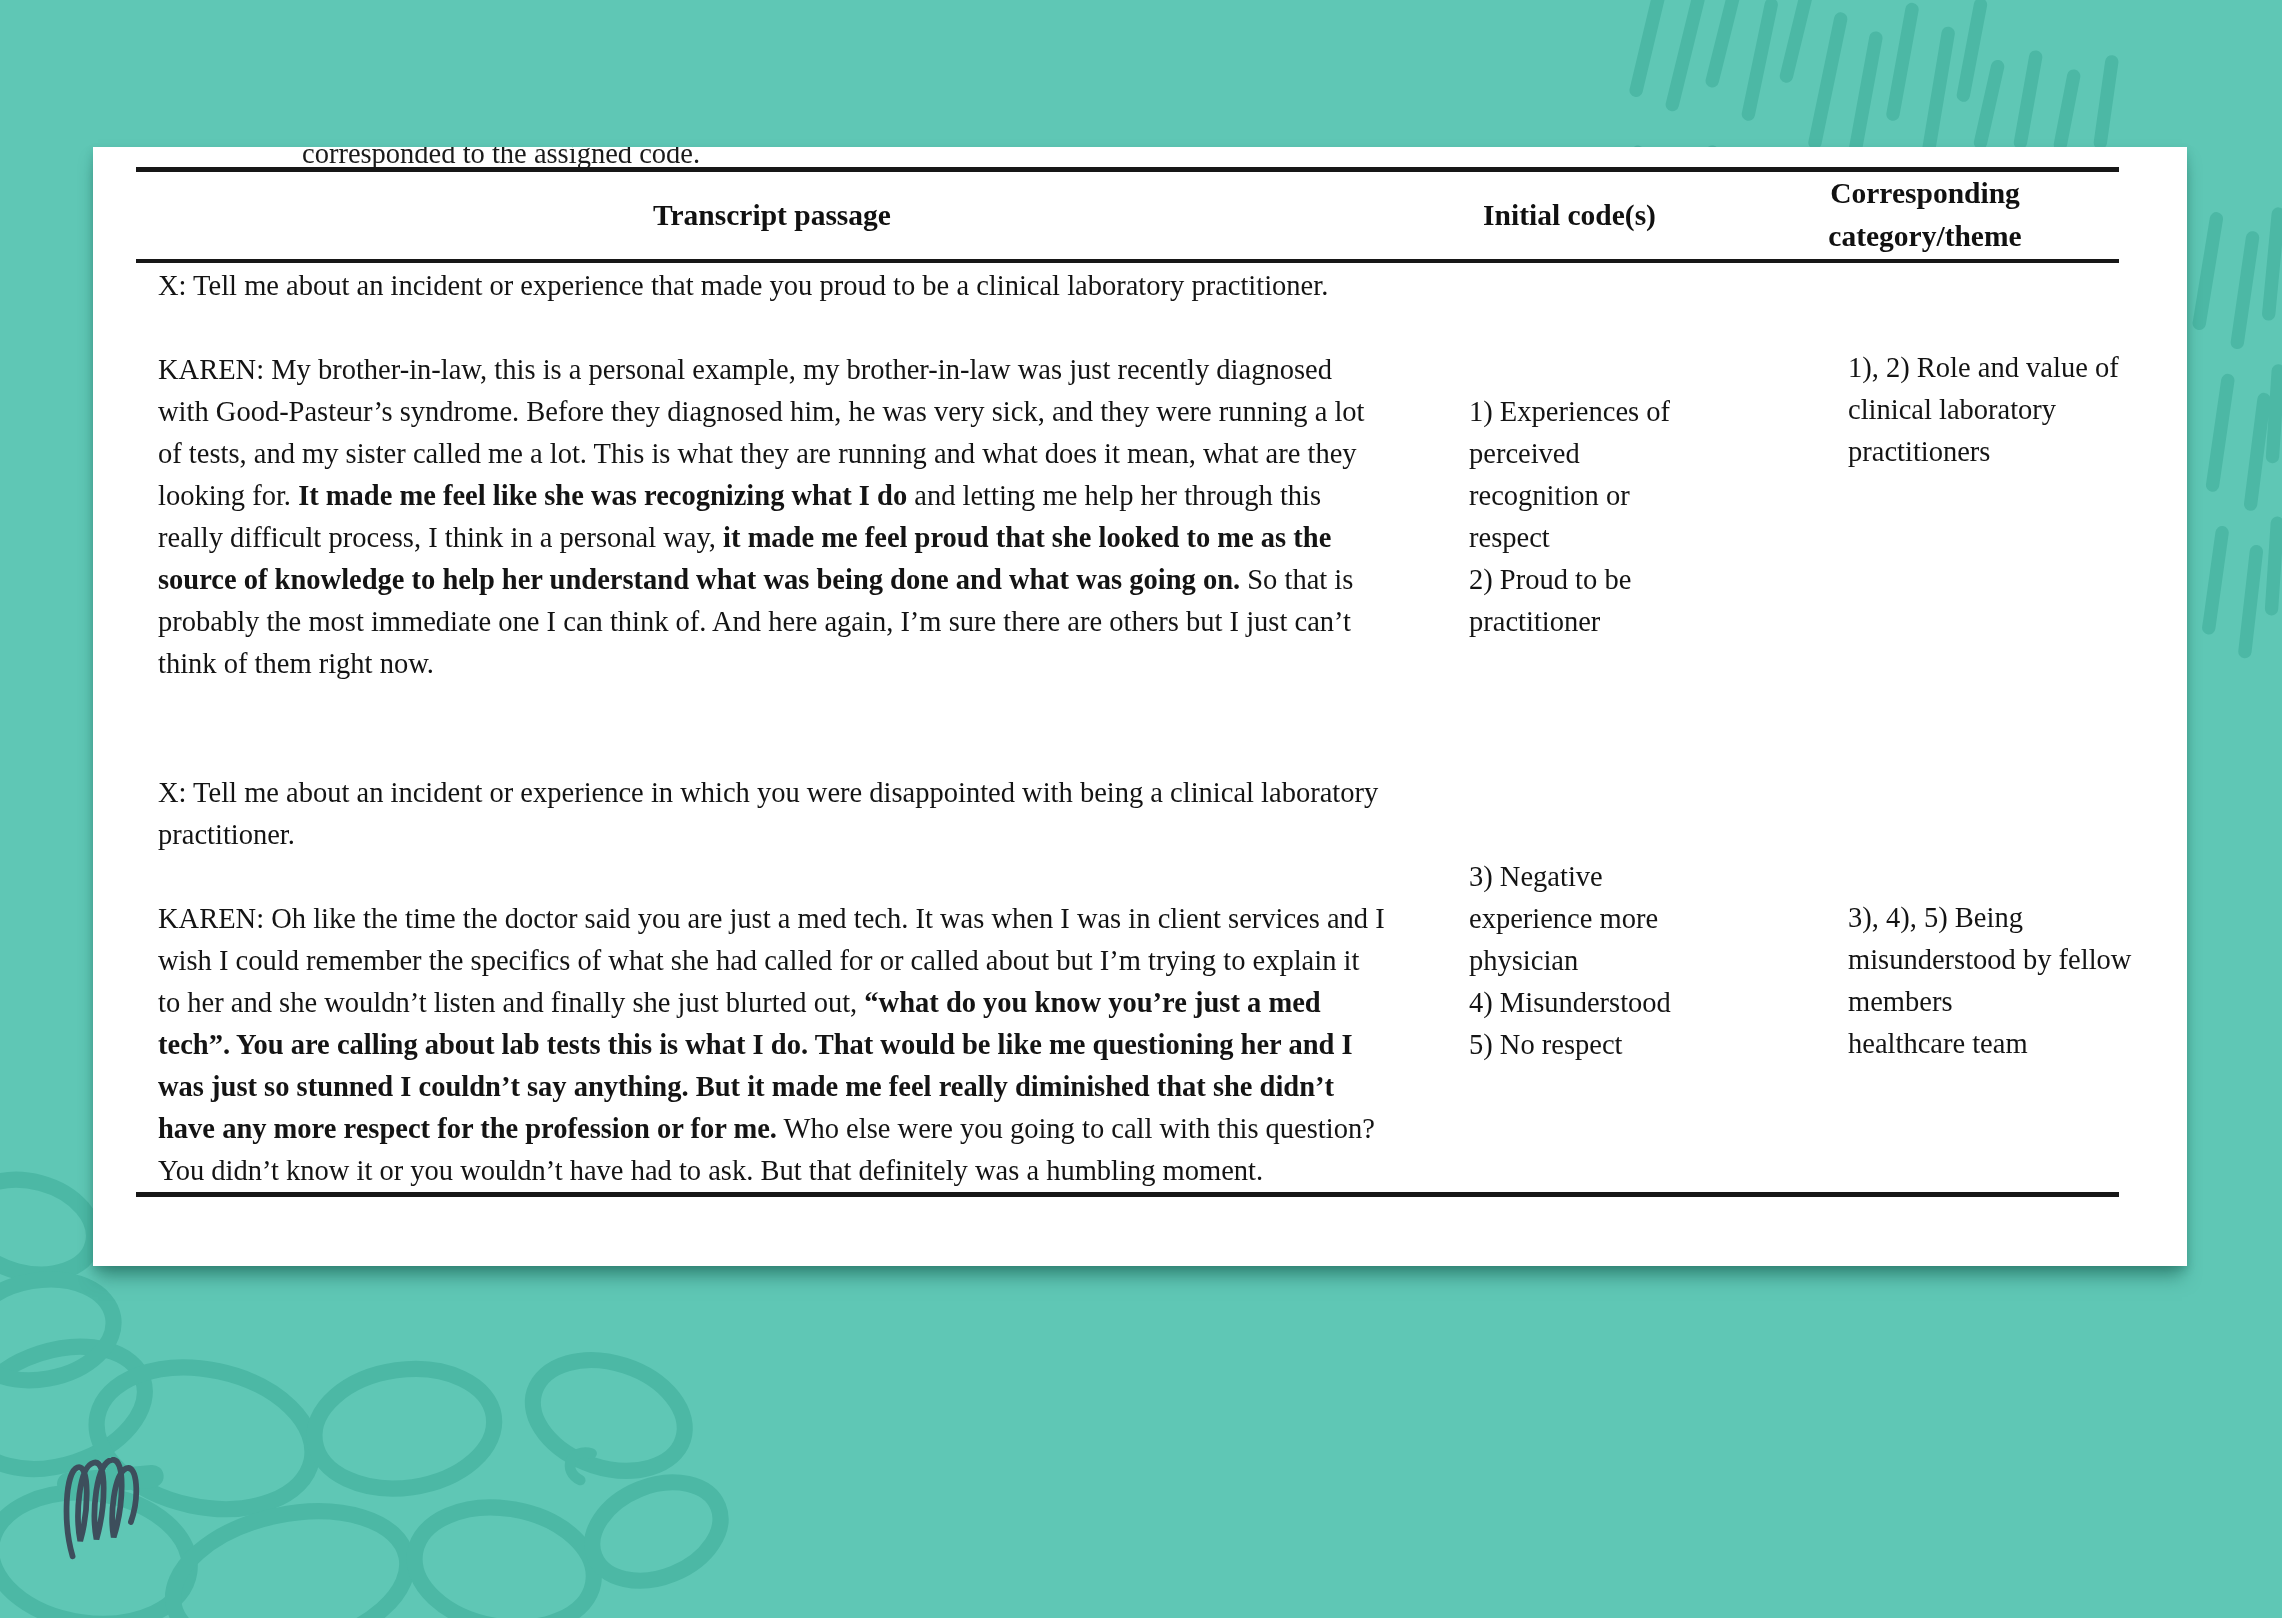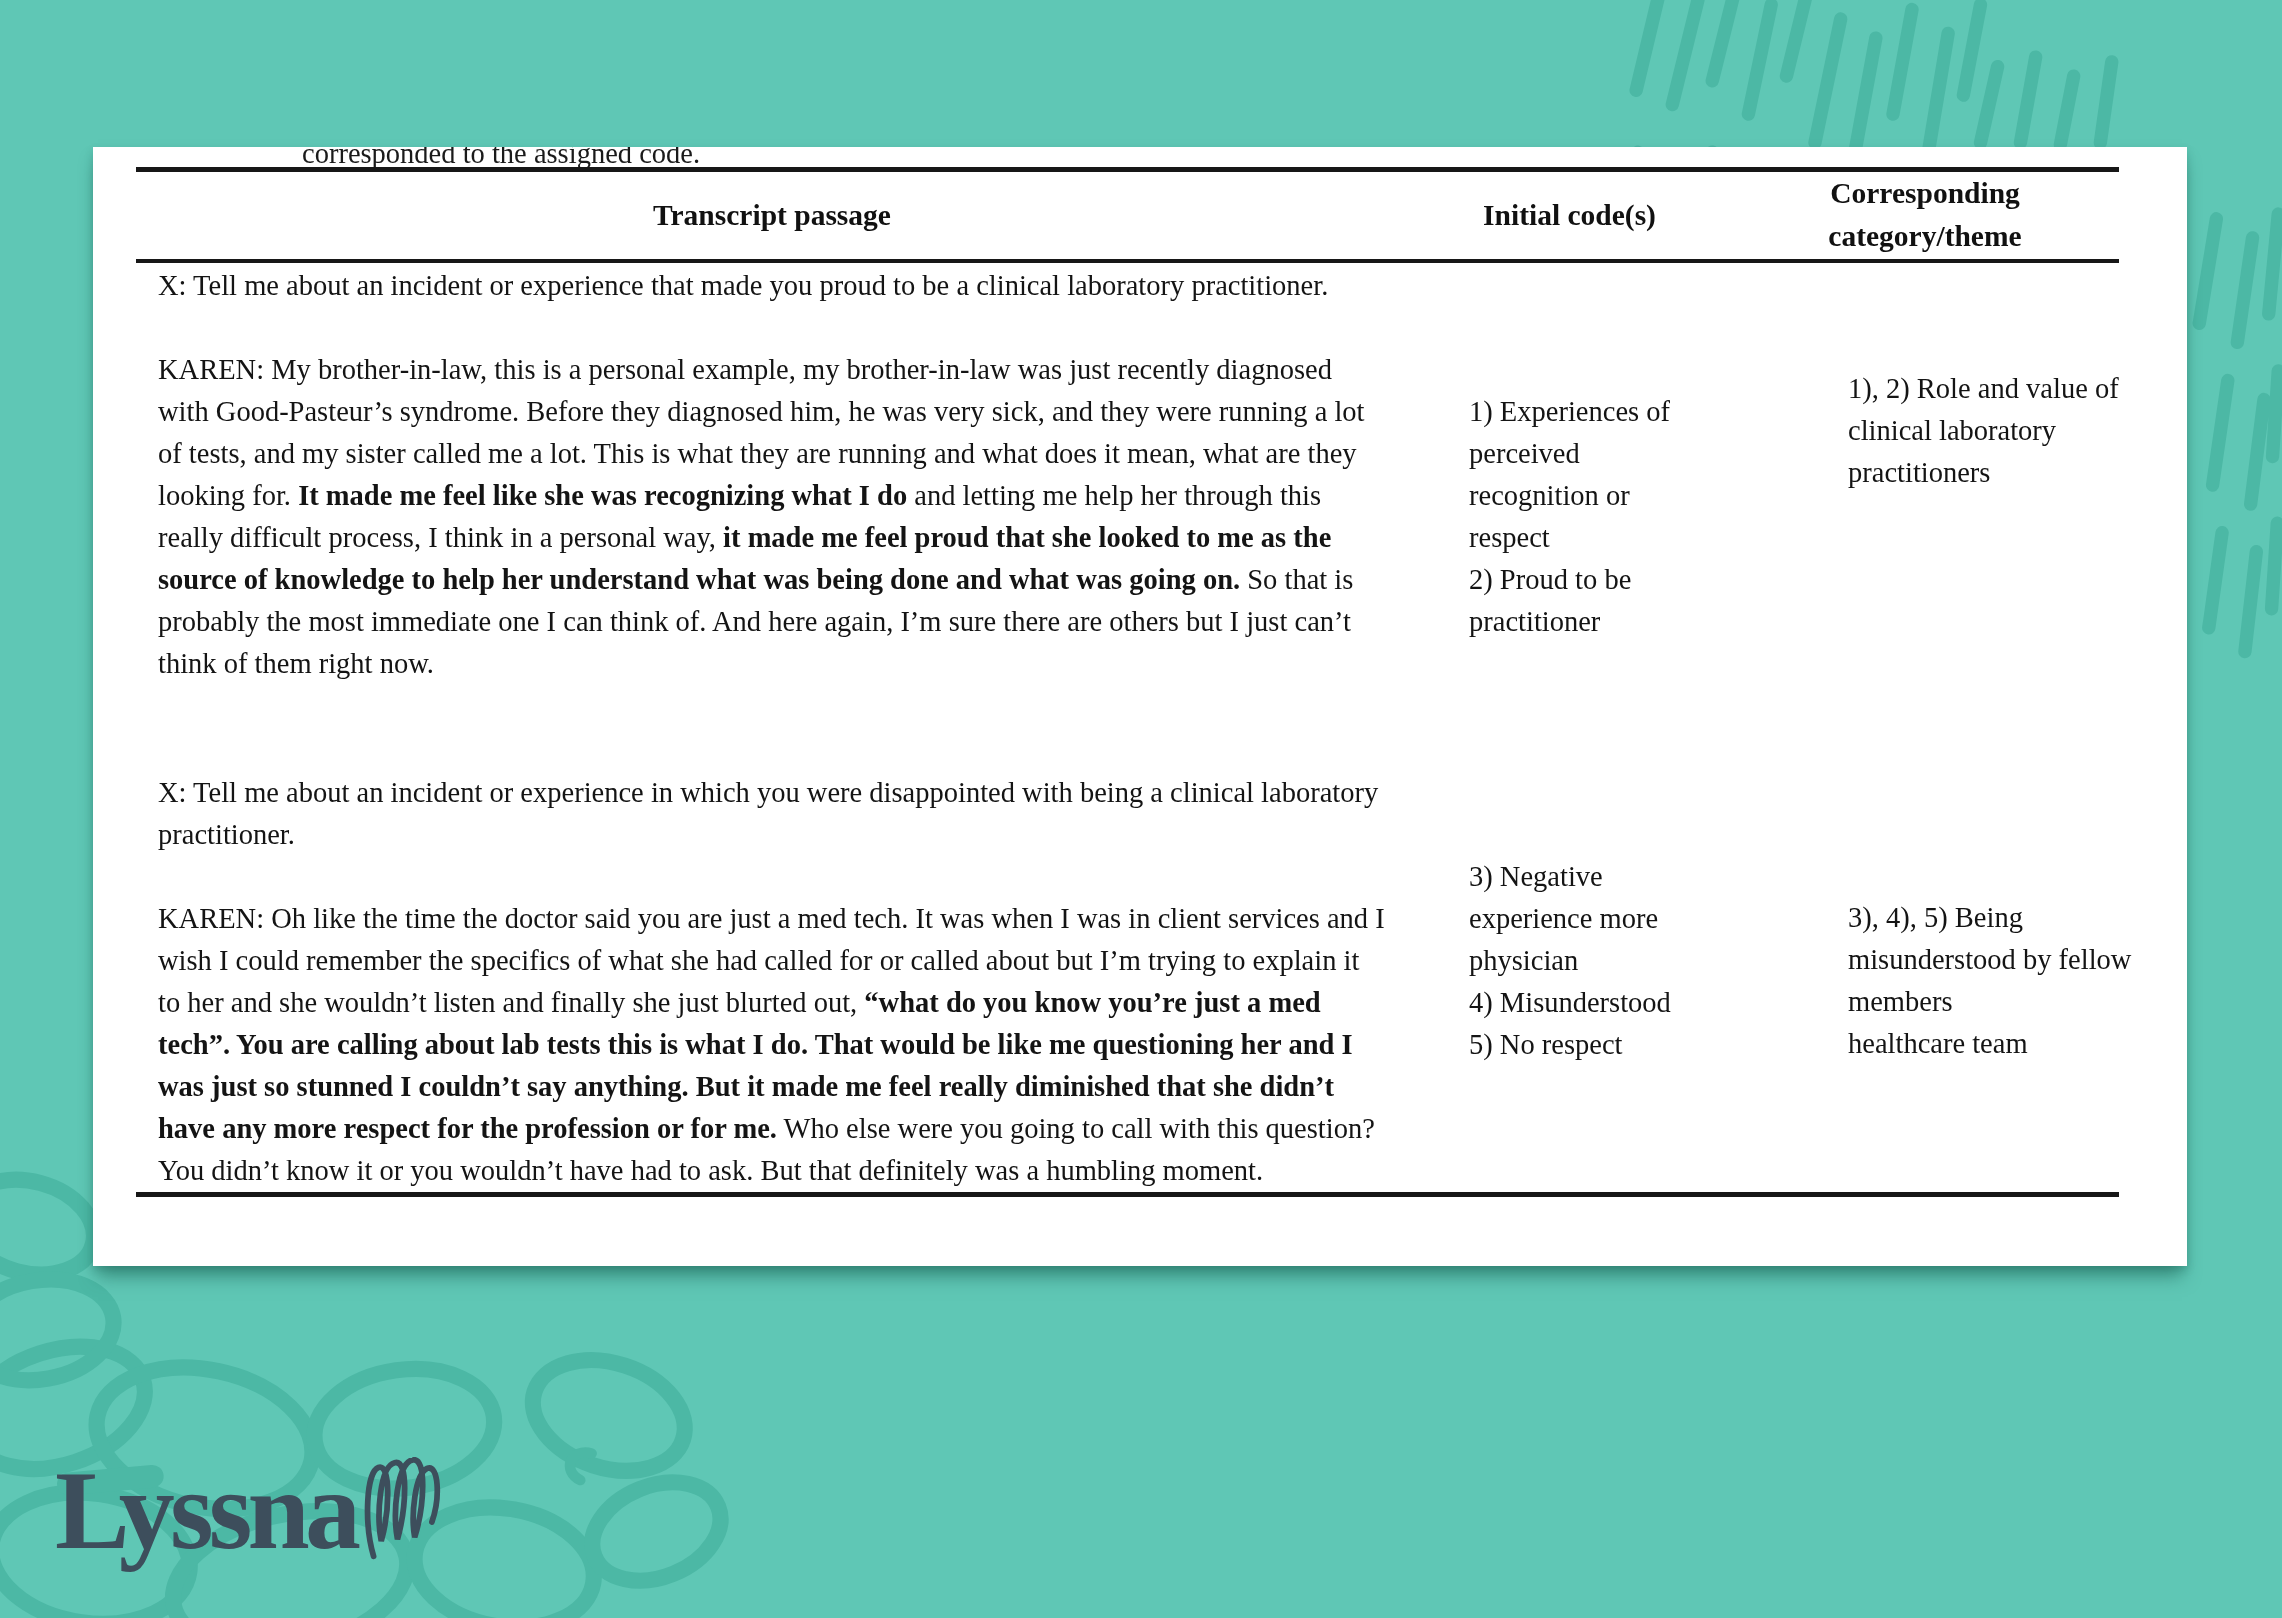--- a/index.html
+++ b/index.html
@@ -26,21 +26,21 @@
 
   .thead{display:grid;grid-template-columns:1272px 323px 388px;min-height:87px;align-items:center;}
   .th{text-align:center;font-weight:700;font-size:29.5px;line-height:43px;color:#111;}
 
   .trow{display:grid;grid-template-columns:1272px 323px 388px;gap:45px;}
   .cell{font-size:28.5px;line-height:42px;color:#141414;}
   .cell-transcript{padding:2.9px 23px 0 22px;}
   .cell-codes{padding:2.9px 0 0 16px;}
   .cell-category{padding:2.9px 0 0 27px;}
   .r1 .cell-codes{padding-top:128px;}
-  .r1 .cell-category{padding-top:105px;font-family:Liberation Serif, serif;}
+  .r1 .cell-category{padding-top:84px;font-family:Liberation Serif, serif;}
   .r2 .cell-codes{padding-top:87px;}
   .r2 .cell-category{padding-top:128px;}
   .para{margin:0 0 42px;}
   .para.gap2{margin-bottom:84px;}
   .para.last{margin-bottom:0;}
   .para b{font-weight:700;}
 
   .logo{
     position:absolute;left:55px;top:1463px;
     display:flex;align-items:flex-start;color:#3d4e5c;
@@ -134,18 +134,17 @@
           <div>members</div>
           <div>healthcare team</div>
         </div>
     </div>
 
     <div class="rule"></div>
   </div>
 </div>
 
 <div class="logo">
-  <span class="logo-text">Lyssna</span>
   <svg class="logo-coil" width="88" height="107" viewBox="0 0 92 112" xmlns="http://www.w3.org/2000/svg">
     <path d="M10,104 C0,70 2,16 15,11 C28,6 27,56 18,88 C13,62 16,10 32,6 C47,2 44,54 35,86 C30,60 34,6 51,3 C66,0 63,52 53,84 C49,62 53,18 66,12 C78,7 80,42 71,68" fill="none" stroke="#3d4e5c" stroke-width="6" stroke-linecap="round"></path>
   </svg>
 </div>
 
 
 </body></html>

